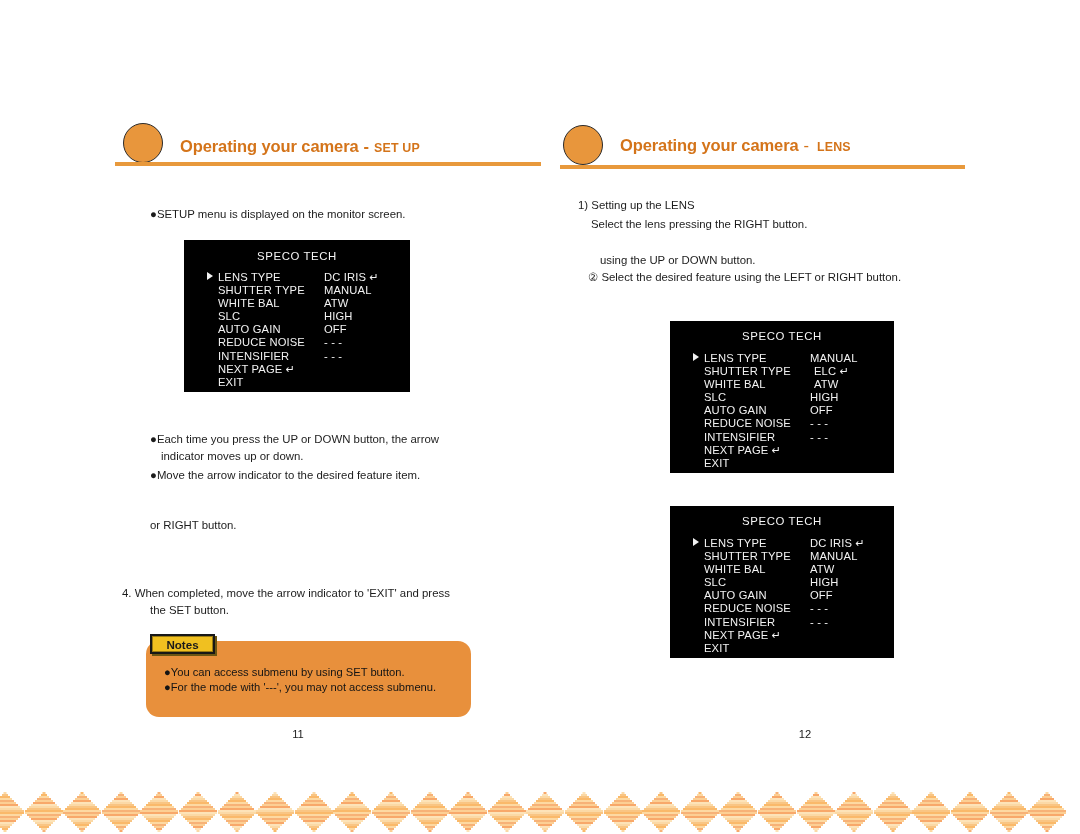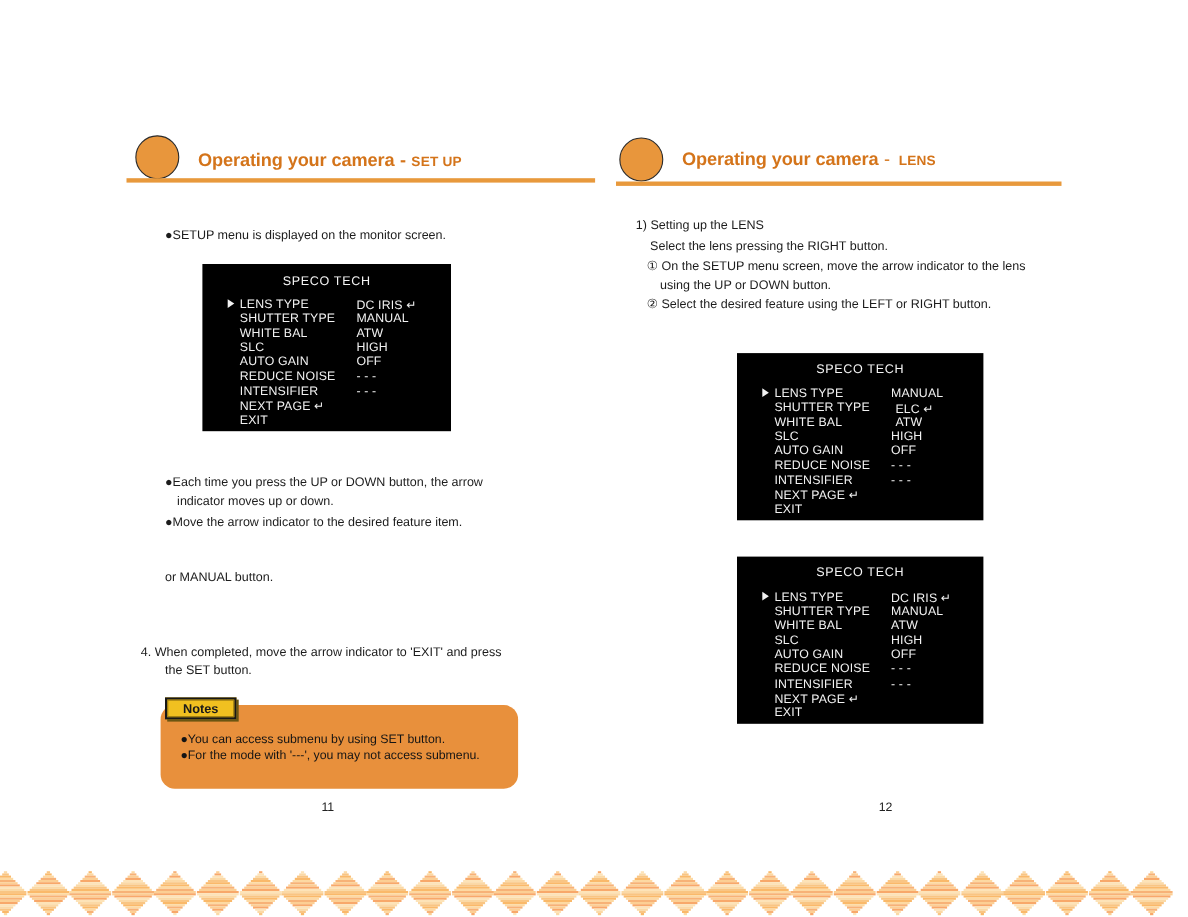--- a/index.html
+++ b/index.html
@@ -235,24 +235,24 @@
     <span class="txt-line">●Each time you press the UP or DOWN button, the arrow</span>
   </div>
   <div class="body-text" style="left:161px; top:448px;">
     <span class="txt-line">indicator moves up or down.</span>
   </div>
   <div class="body-text" style="left:150px; top:467px;">
     <span class="txt-line">●Move the arrow indicator to the desired feature item.</span>
   </div>
 
   <div class="body-text" style="left:150px; top:517px;">
-    <span class="txt-line">or  MANUAL button.</span>
-  </div>
-
-  <div class="body-text" style="left:128px; top:585px;">
+    <span class="txt-line">or  RIGHT button.</span>
+  </div>
+
+  <div class="body-text" style="left:122px; top:585px;">
     <span class="txt-line">4. When completed, move the arrow indicator to 'EXIT' and press</span>
   </div>
   <div class="body-text" style="left:150px; top:602px;">
     <span class="txt-line">the SET button.</span>
   </div>
 
   <div class="notes-box" style="left:146px; top:641px; width:325px; height:76px;"></div>
   <div class="notes-tab" style="left:150px; top:634px; width:65px; height:20px;">
     <div class="notes-tab-inner">
       <span>Notes</span>
@@ -269,23 +269,20 @@
       <span>Operating your camera</span><span class="dash" style="margin:0 5px; font-weight:normal;">-</span><span class="sub" style="margin-left:3px;">LENS</span>
     </div>
     <div class="sec-rule" style="left:560px; top:165px; width:405px;"></div>
   </div>
 
   <div class="body-text" style="left:578px; top:197px;">
     <span class="txt-line">1) Setting up the LENS</span>
   </div>
   <div class="body-text" style="left:591px; top:216px;">
     <span class="txt-line">Select the lens pressing the RIGHT button.</span>
-  </div>
-  <div class="body-text" style="left:588px; top:234px;">
-    <span class="txt-line">① On the SETUP menu screen, move the arrow indicator to the lens</span>
   </div>
   <div class="body-text" style="left:600px; top:252px;">
     <span class="txt-line">using the UP or DOWN button.</span>
   </div>
   <div class="body-text" style="left:588px; top:269px;">
     <span class="txt-line">② Select the desired feature using the LEFT or RIGHT button.</span>
   </div>
 
   <div class="osd" style="left:670px; top:321px; width:224px; height:152px;">
     <div class="osd-title" style="top:9px;">SPECO TECH</div>

